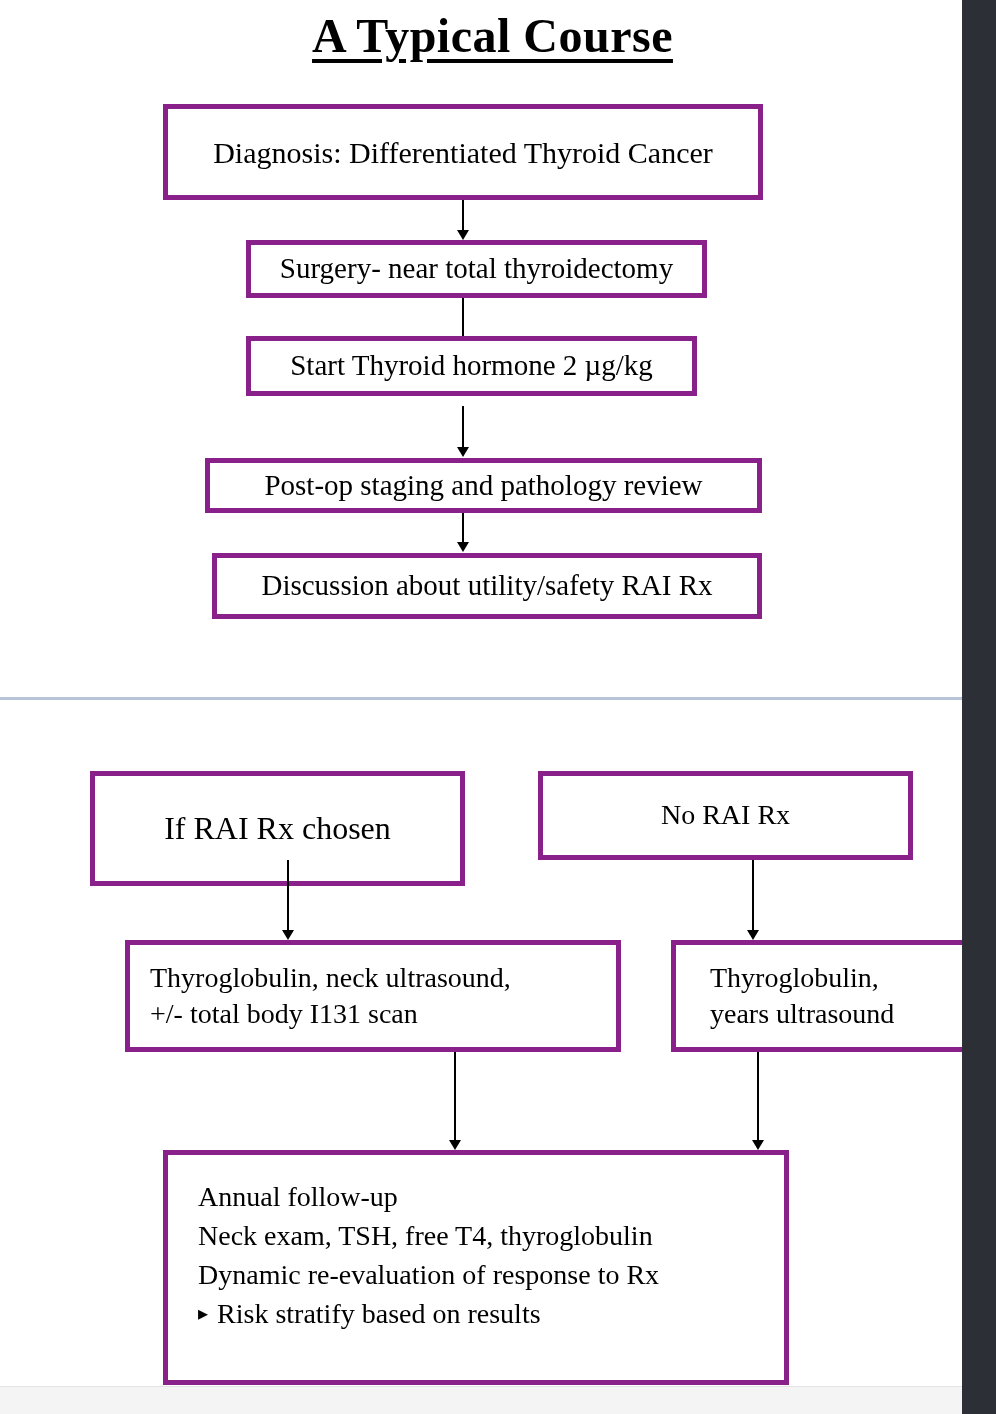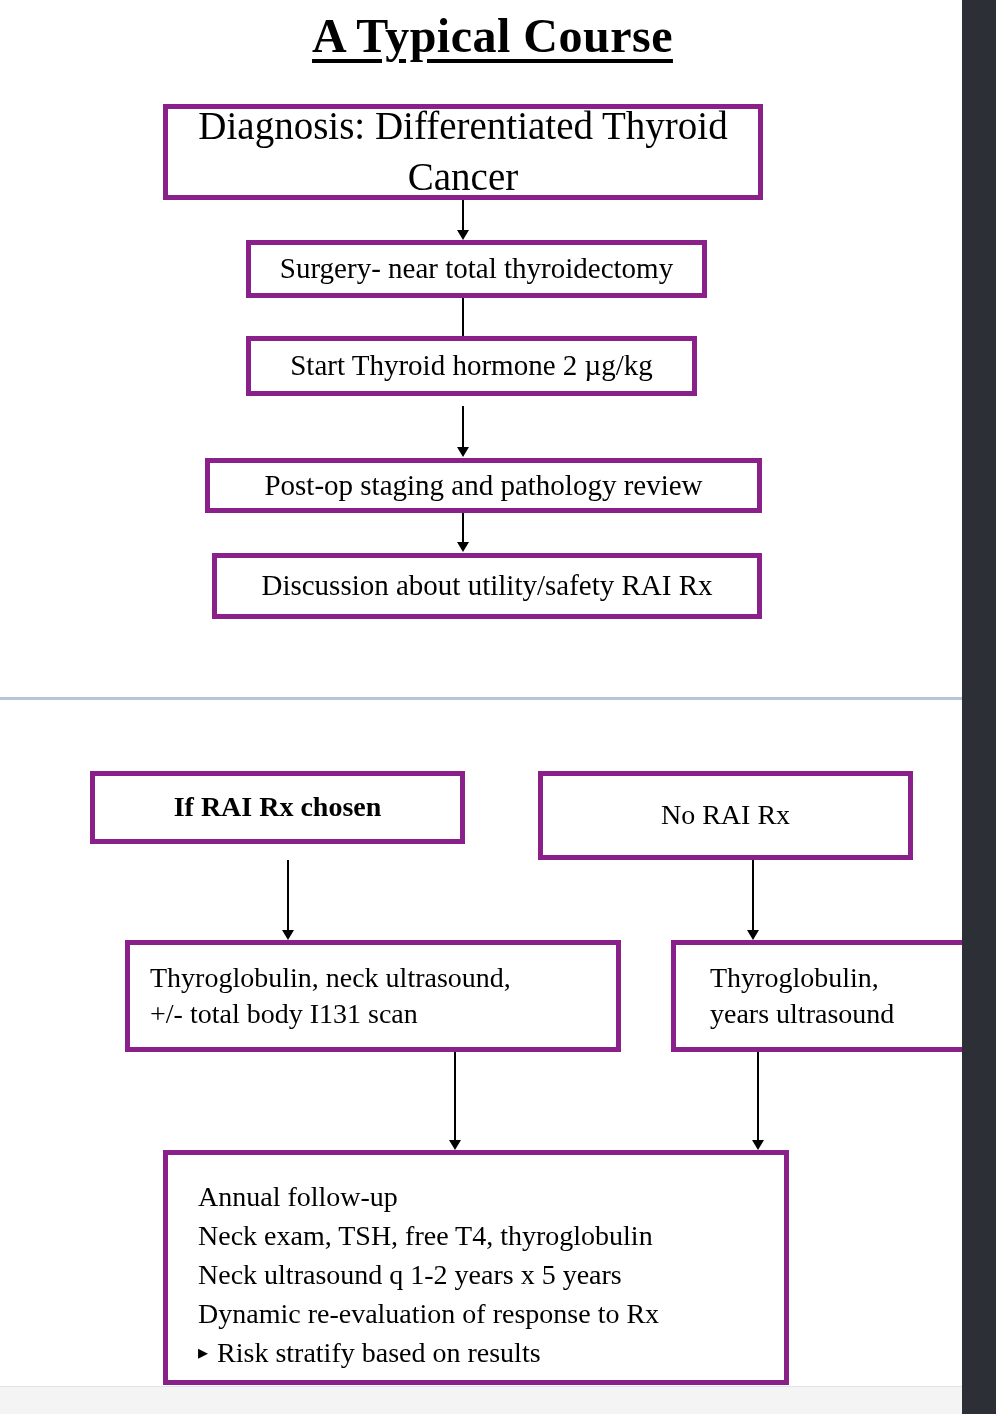--- a/index.html
+++ b/index.html
@@ -133,21 +133,21 @@
   }
 </style>
 </head>
 <body>
 
 <div class="screen">
 
   <section class="slide slide1">
     <h1 class="slide-title">A Typical Course</h1>
 
-    <div class="fbox" style="left:163px; top:104px; width:600px; height:96px; font-size:39px;">
+    <div class="fbox" style="left:163px; top:104px; width:600px; height:96px; font-size:30px;">
       <span>Diagnosis: Differentiated Thyroid Cancer</span>
     </div>
 
     <div class="arrow" style="left:457px; top:200px; height:40px;">
       <span class="shaft"></span>
       <span class="head"></span>
     </div>
 
     <div class="fbox" style="left:246px; top:240px; width:461px; height:58px;">
       <span>Surgery- near total thyroidectomy</span>
@@ -178,21 +178,21 @@
 
     <div class="fbox" style="left:212px; top:553px; width:550px; height:66px;">
       <span>Discussion about utility/safety RAI Rx</span>
     </div>
   </section>
 
   <div class="divider"></div>
 
   <section class="slide slide2">
 
-    <div class="fbox" style="left:90px; top:71px; width:375px; height:73px; font-size:28px;font-weight:bold;">
+    <div class="fbox" style="left:90px; top:71px; width:375px; height:115px; font-size:32px;">
       <span>If RAI Rx chosen</span>
     </div>
 
     <div class="fbox" style="left:538px; top:71px; width:375px; height:89px; font-size:28px;">
       <span>No RAI Rx</span>
     </div>
 
 
     <div class="arrow" style="left:282px; top:160px; height:80px;">
       <span class="shaft"></span>
@@ -225,21 +225,20 @@
 
     <div class="arrow" style="left:752px; top:352px; height:98px;">
       <span class="shaft"></span>
       <span class="head"></span>
     </div>
   </section>
 
   <div class="final-box">
     <div class="final-line">Annual follow-up</div>
     <div class="final-line">Neck exam, TSH, free T4, thyroglobulin</div>
-    <div class="final-line">Neck ultrasound q 1-2 years x 5 years</div>
     <div class="final-line">Dynamic re-evaluation of response to Rx</div>
     <div class="final-line bullet-line">
       <span class="tri-bullet">▸</span>
       <span>Risk stratify based on results</span>
     </div>
   </div>
 
   <div class="page-gap"></div>
 
   <div class="scroll-strip"></div>

